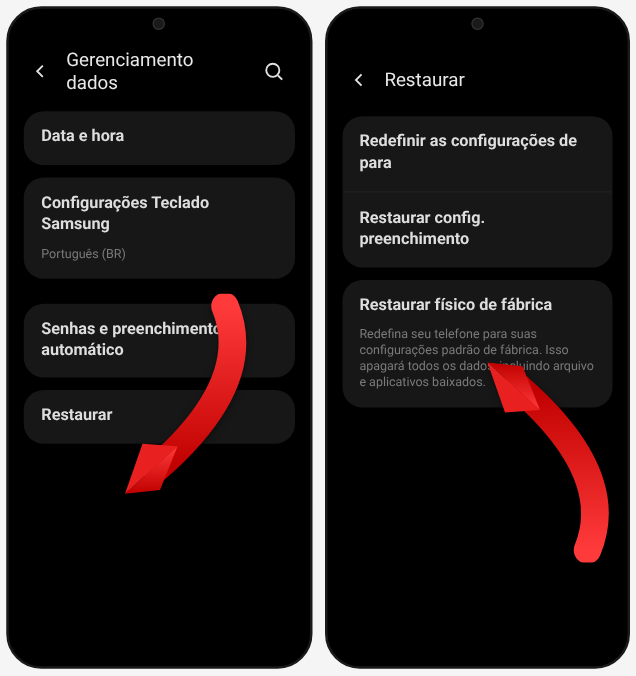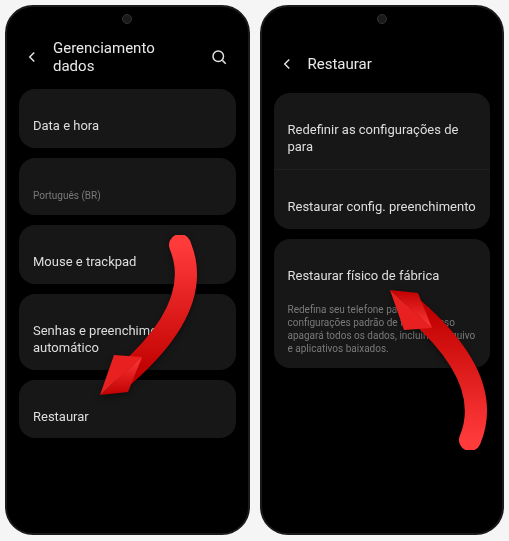--- a/index.html
+++ b/index.html
@@ -79,28 +79,27 @@
       overflow: hidden;
     }
     .item {
       padding: 13px 14px;
       cursor: pointer;
     }
     .item + .item { border-top: 1px solid rgba(255,255,255,0.04); }
     .item-title {
       color: #dedede;
       font-size: 13px;
-      font-weight: 400;
+      font-weight: 700;
       line-height: 1.3;
-      margin-top: 16px;
     }
     .item-sub {
       color: #7a7a7a;
       font-size: 10px;
-      margin-top: 18px;
+      margin-top: 8px;
       line-height: 1.3;
     }
     .arrow {
       position: absolute;
       pointer-events: none;
       z-index: 10;
     }
     .arrow svg { filter: drop-shadow(0 2px 3px rgba(0,0,0,0.4)); }
   </style>
 </head>
@@ -124,27 +123,25 @@
       </div>
     </div>
     <div class="content">
       <div class="card">
         <div class="item">
           <div class="item-title">Data e hora</div>
         </div>
       </div>
       <div class="card">
         <div class="item">
+          <div class="item-title">Configurações Teclado Samsung</div>
           <div class="item-sub">Português (BR)</div>
         </div>
       </div>
       <div class="card">
-        <div class="item">
-          <div class="item-title">Mouse e trackpad</div>
-        </div>
       </div>
       <div class="card">
         <div class="item">
           <div class="item-title">Senhas e preenchimento automático</div>
         </div>
       </div>
       <div class="card">
         <div class="item">
           <div class="item-title">Restaurar</div>
         </div>

